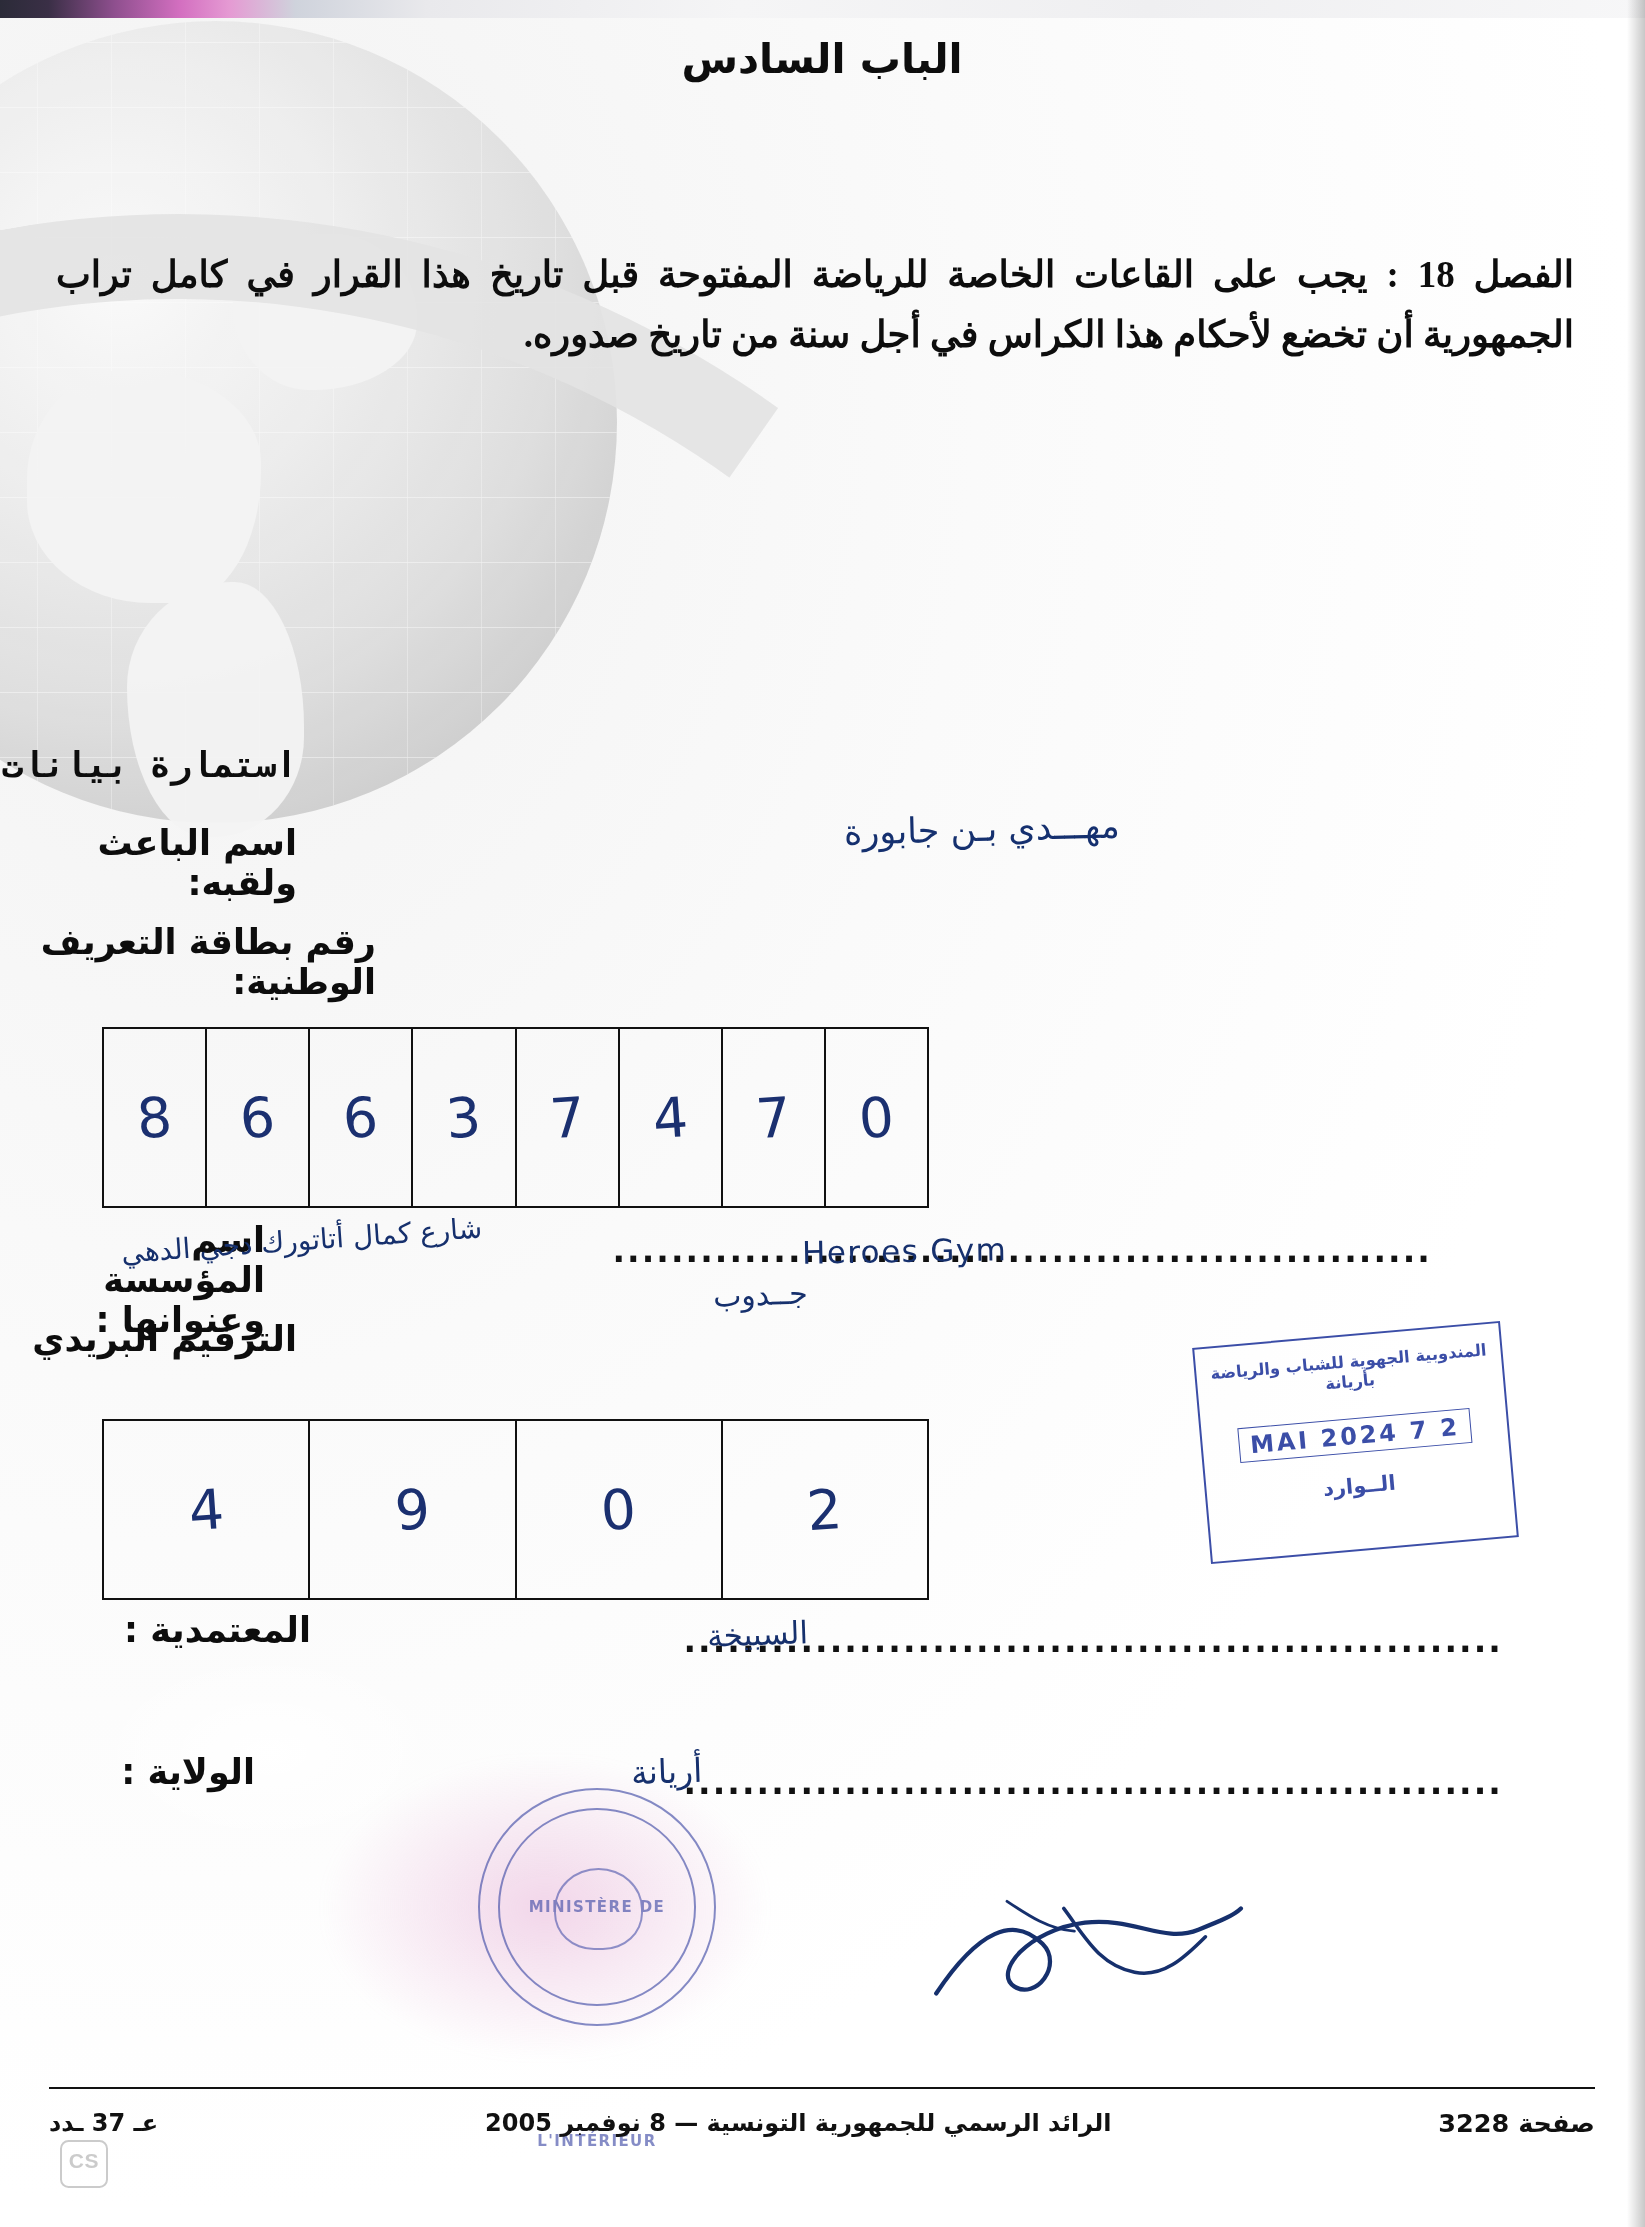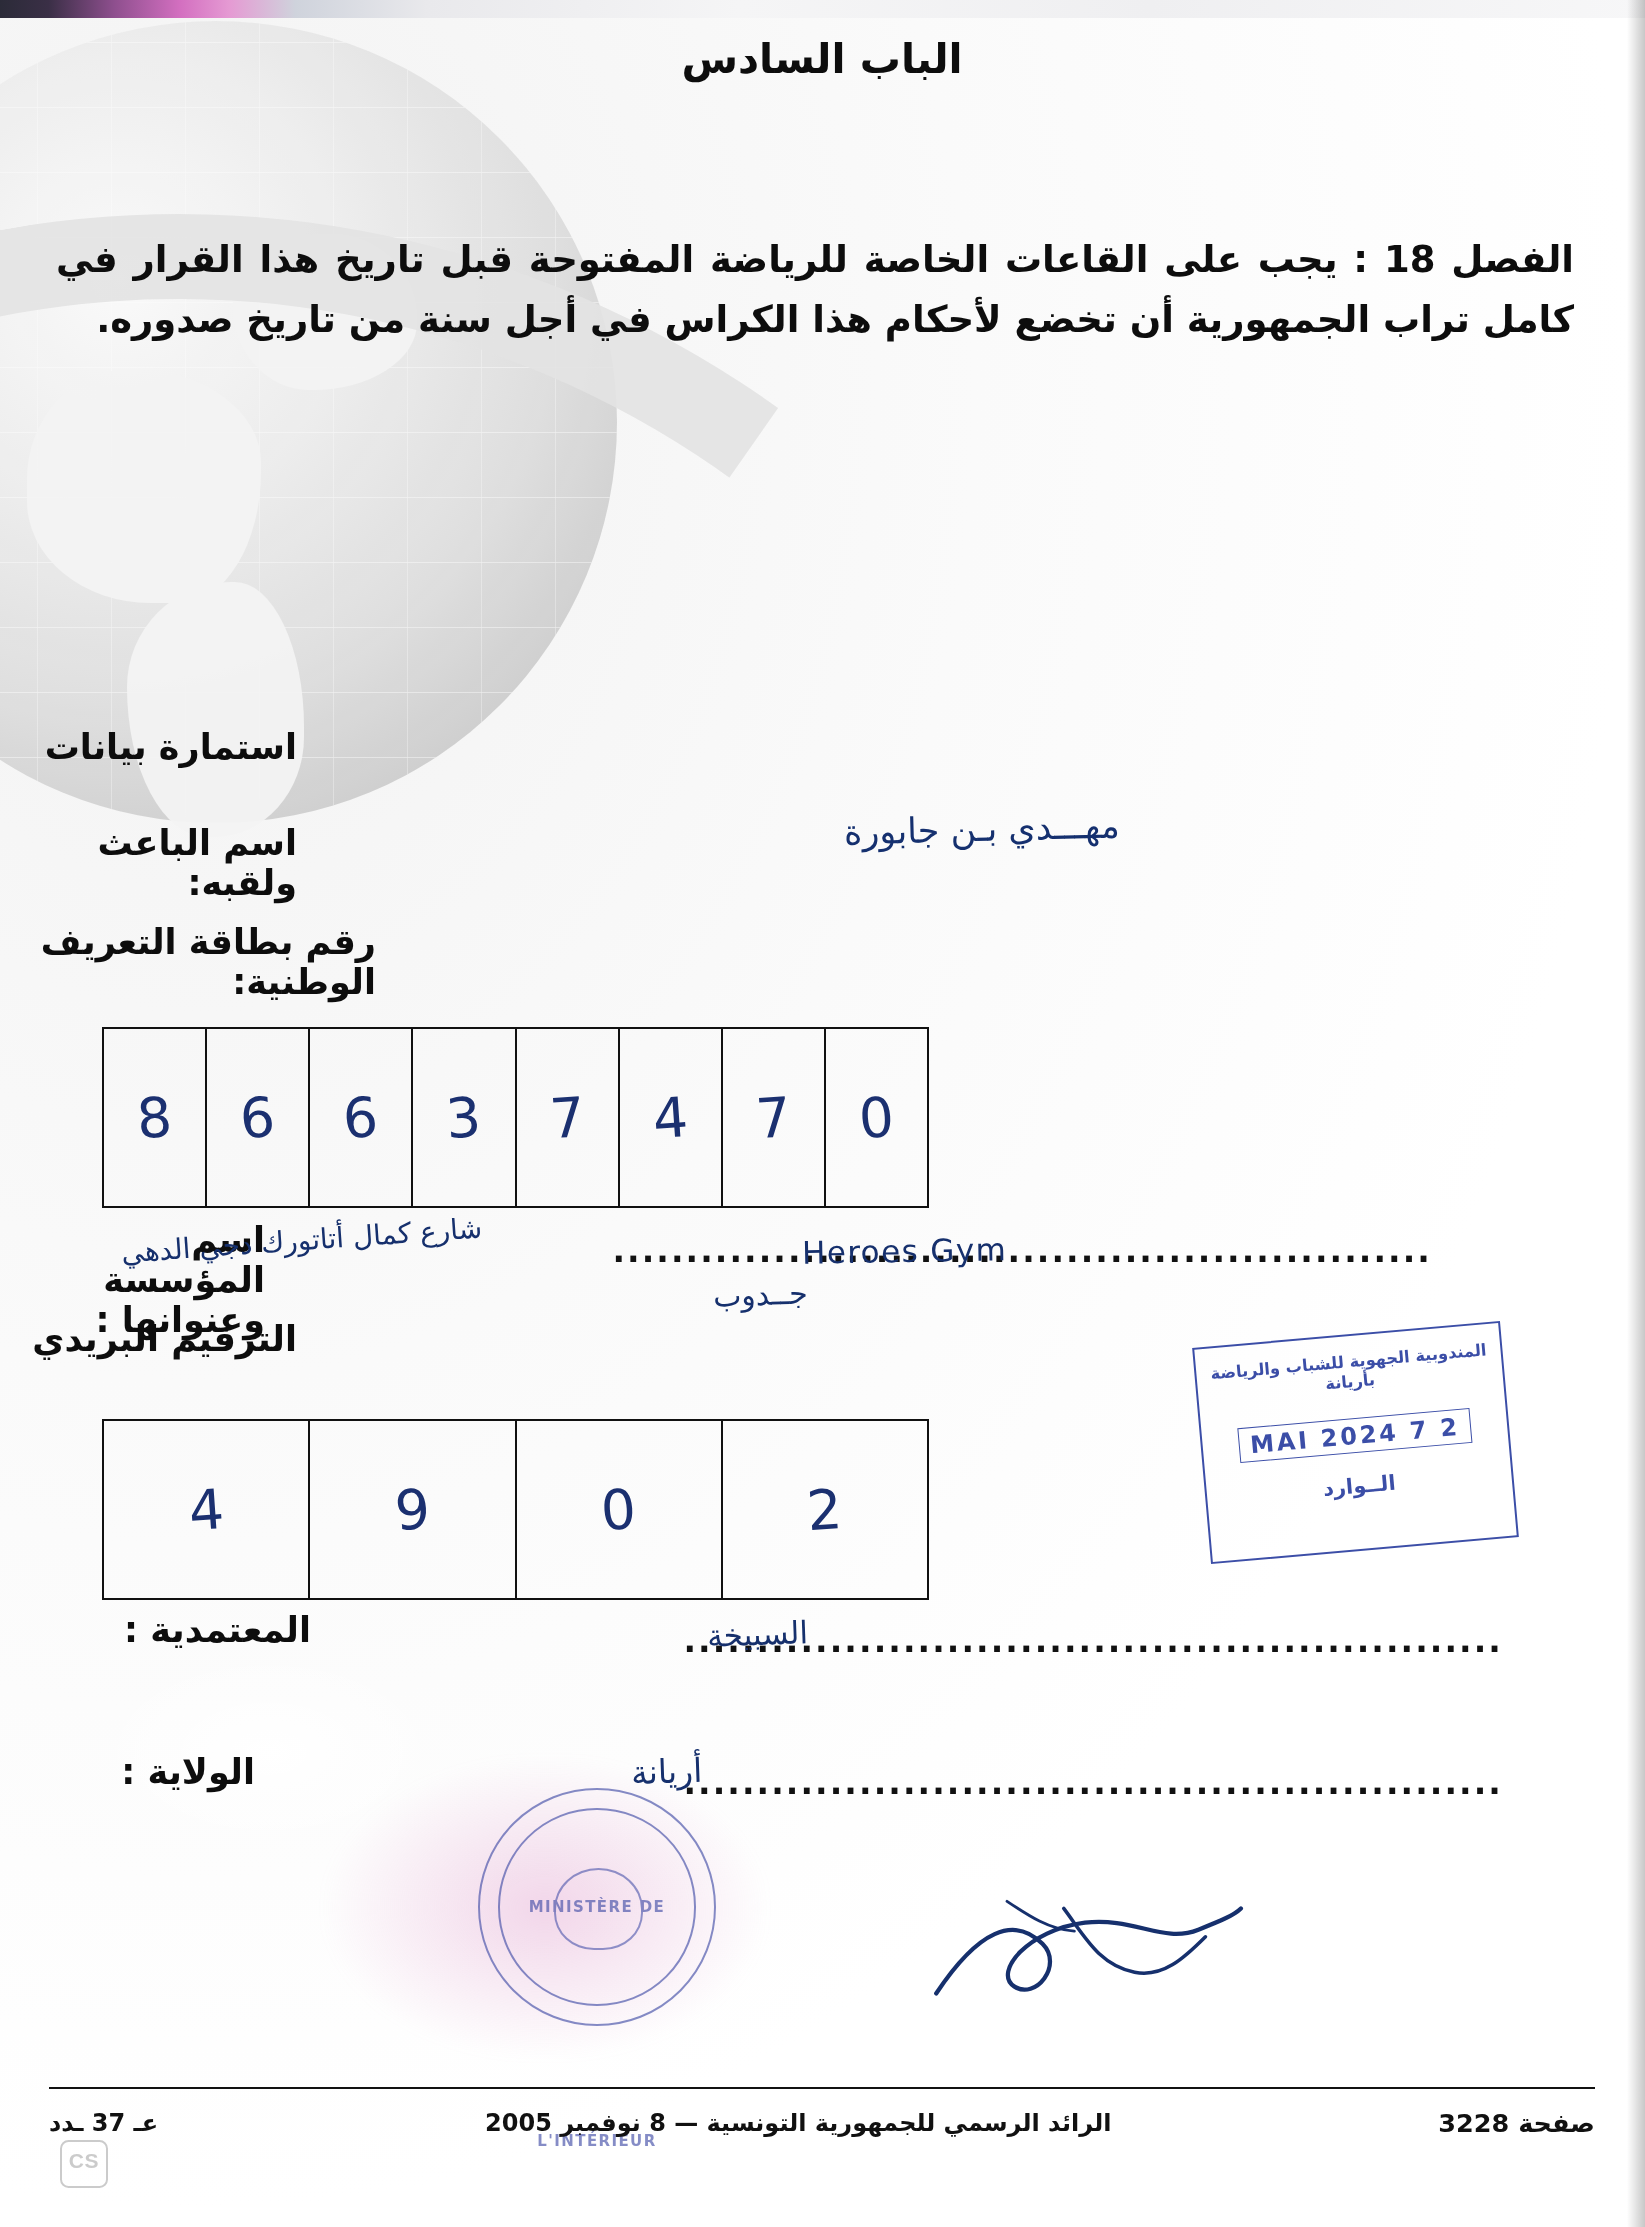--- a/index.html
+++ b/index.html
@@ -139,33 +139,34 @@
     margin-left: 20px;
   }
   .title-2 {
     position: absolute;
     top: 142px; right: 0; width: 100%;
     text-align: center;
     font-size: 40px;
   }
   .para {
     position: absolute;
-    top: 230px;
+    top: 245px;
     right: 71px;
     left: 57px;
     font-size: 37px;
     line-height: 1.62;
     text-align: justify;
     text-align-last: right;
+    font-family: Liberation Serif, serif;
   }
   .section-label {
     position: absolute;
     font-size: 35px;
   }
-  .lbl-form   { top: 727px; right: 1348px; }
+  .lbl-form   { top: 745px; right: 1348px; font-family: Liberation Mono, monospace; }
   .lbl-name   { top: 823px; right: 1348px; }
   .lbl-cin    { top: 922px; right: 1269px; }
   .lbl-estab  { top: 1220px; right: 1380px; padding-left: 24px; }
   .lbl-postal { top: 1319px; right: 1348px; }
   .lbl-deleg  { top: 1610px; right: 1334px; }
   .lbl-gov    { top: 1752px; right: 1390px; }
 
   .dots {
     position: absolute;
     font-size: 33px;

